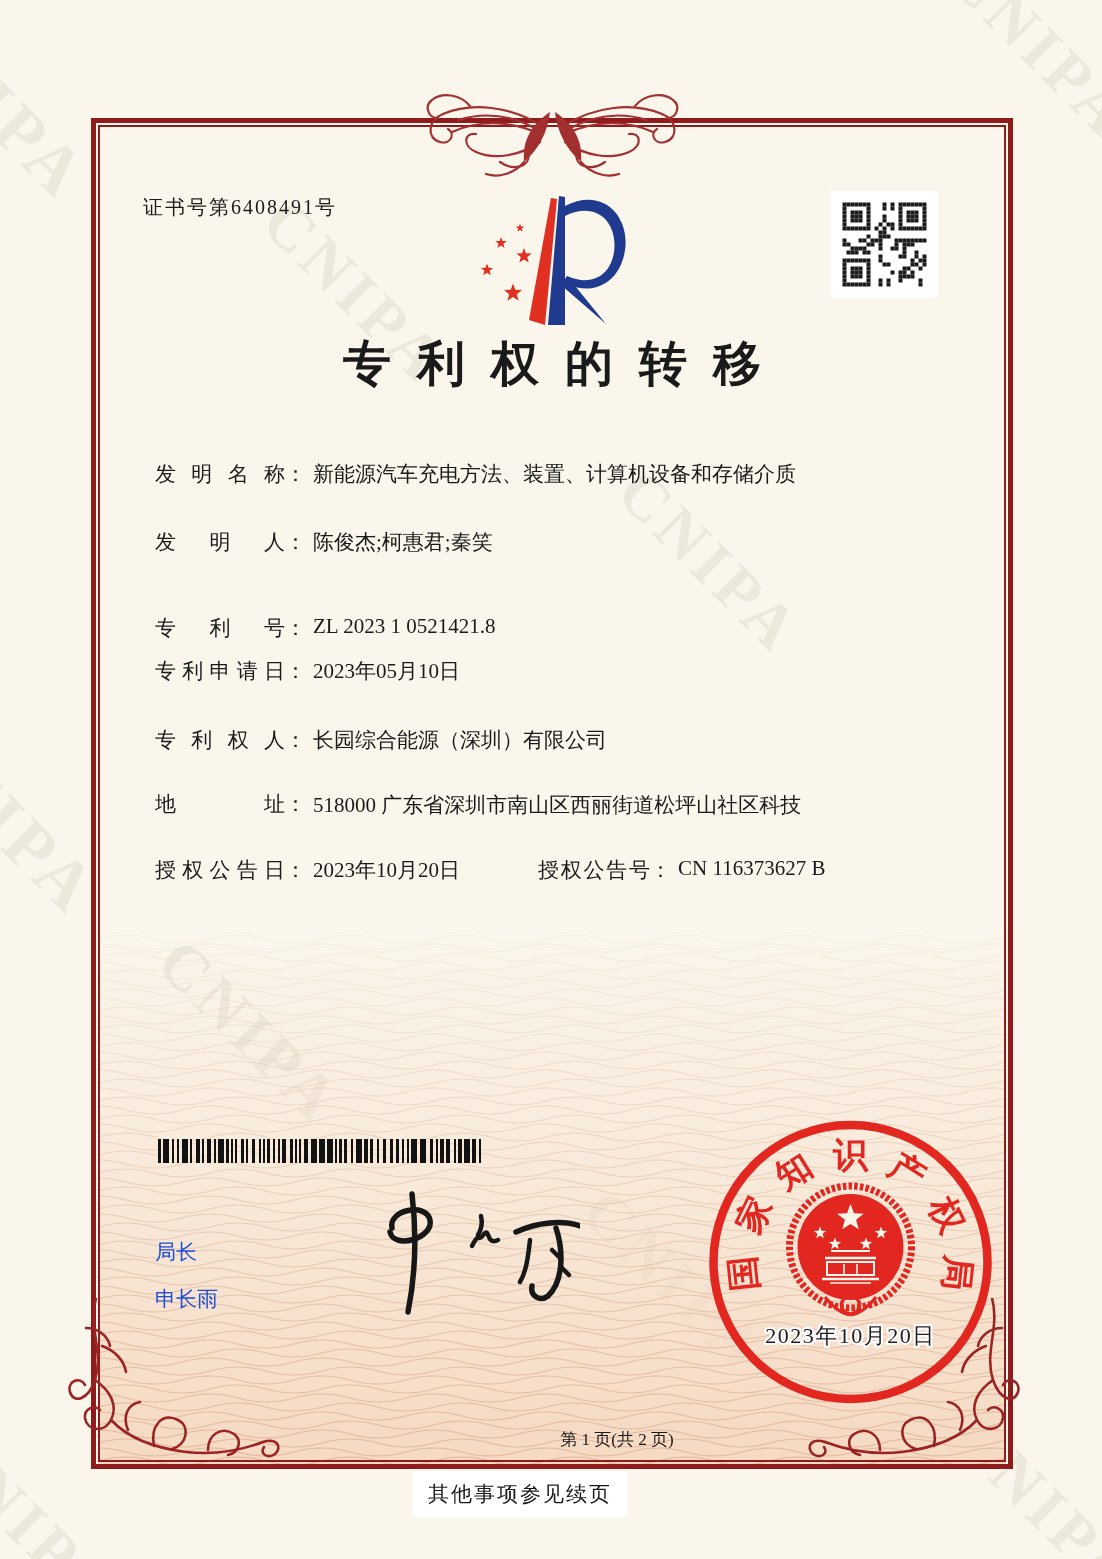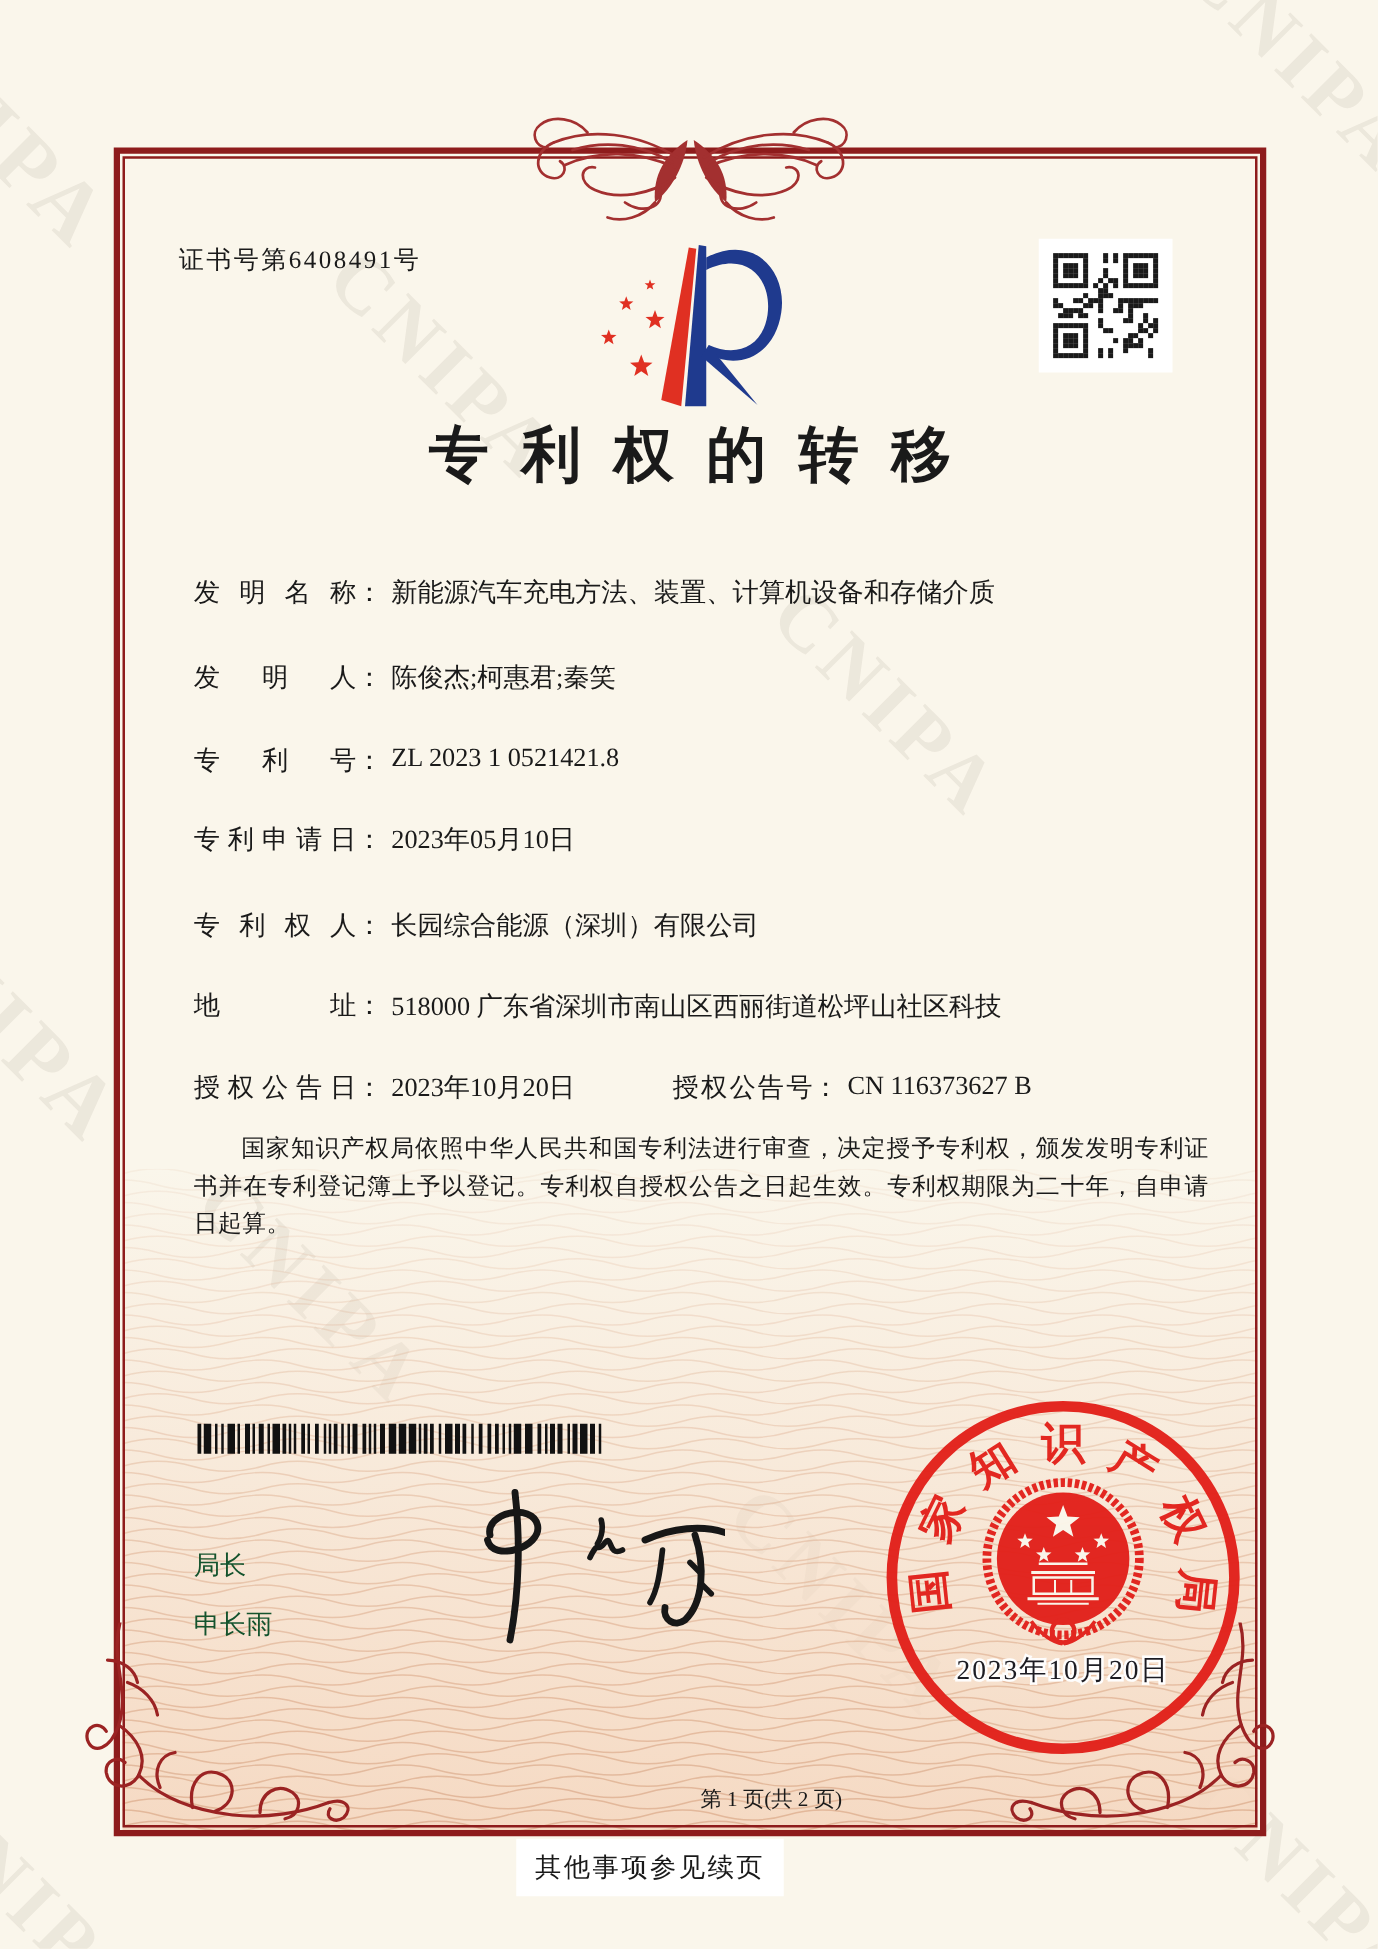--- a/index.html
+++ b/index.html
@@ -63,21 +63,21 @@
   .flabel2{display:inline-block;width:112px;text-align:justify;text-align-last:justify;vertical-align:top;}
   
   .bodytext{
     left:155px;top:905px;width:812px;z-index:5;
     font-size:19px;line-height:30px;text-align:justify;letter-spacing:0.4px;
   }
   .bodytext p{margin:0 0 9px 0;text-indent:2em;}
   
   .barcode{left:158px;top:1139px;width:328px;height:24px;z-index:5;font-size:0;}
   .barcode i{display:inline-block;height:24px;background:#111;vertical-align:top;}
-  .officer{left:155px;top:1238px;z-index:5;font-family:"Liberation Sans","DejaVu Sans",sans-serif;font-size:21px;color:#14532d;}
+  .officer{left:155px;top:1238px;z-index:5;font-family:"Liberation Sans","DejaVu Sans",sans-serif;font-size:21px;color:#1d4ed8;}
   .officer div{margin-bottom:19px;}
   .sig{left:330px;top:1180px;z-index:6;}
   .seal{left:703px;top:1112px;z-index:7;}
   .page-info{left:91px;top:1428px;width:1052px;text-align:center;font-size:17px;z-index:5;}
   .note-strip{
     left:413px;top:1471px;width:214px;height:46px;background:#ffffff;z-index:5;
     text-align:center;line-height:46px;font-size:21px;letter-spacing:2px;color:#191919;
   }
   .ornament{z-index:4;}
 </style>
@@ -407,41 +407,40 @@
 </div>
 
 <div class="abs title">专利权的转移</div>
 
 <div class="abs frow" style="top:460px;">
   <span class="flabel">发明名称</span><span class="colon">：</span><span class="fvalue">新能源汽车充电方法、装置、计算机设备和存储介质</span>
 </div>
 <div class="abs frow" style="top:528px;">
   <span class="flabel">发明人</span><span class="colon">：</span><span class="fvalue">陈俊杰;柯惠君;秦笑</span>
 </div>
-<div class="abs frow" style="top:594px;">
+<div class="abs frow" style="top:614px;">
   <span class="flabel">专利号</span><span class="colon">：</span><span class="fvalue">ZL 2023 1 0521421.8</span>
 </div>
 <div class="abs frow" style="top:657px;">
   <span class="flabel">专利申请日</span><span class="colon">：</span><span class="fvalue">2023年05月10日</span>
 </div>
 <div class="abs frow" style="top:726px;font-family:Liberation Mono, monospace;">
   <span class="flabel">专利权人</span><span class="colon">：</span><span class="fvalue">长园综合能源（深圳）有限公司</span>
 </div>
 <div class="abs frow" style="top:790px;">
   <span class="flabel">地址</span><span class="colon">：</span><span class="addr-val"><span>518000 广东省深圳市南山区西丽街道松坪山社区科技</span><br></span>
 </div>
 <div class="abs frow" style="top:856px;">
   <span class="flabel">授权公告日</span><span class="colon">：</span><span class="fvalue">2023年10月20日</span>
 </div>
 <div class="abs frow" style="top:856px;left:538px;">
   <span class="flabel2">授权公告号</span><span class="colon">：</span><span class="fvalue">CN 116373627 B</span>
 </div>
 
 <div class="abs bodytext">
-  <p>国家知识产权局依照中华人民共和国专利法进行审查，决定授予专利权，颁发发明专利证书并在专利登记簿上予以登记。专利权自授权公告之日起生效。专利权期限为二十年，自申请日起算。</p>
 </div>
 
 <div class="abs barcode" id="barcode"><i style="width: 3px; margin-right: 2px;"></i><i style="width: 6px; margin-right: 3px;"></i><i style="width: 2px; margin-right: 3px;"></i><i style="width: 2px; margin-right: 3px;"></i><i style="width: 6px; margin-right: 2px;"></i><i style="width: 2px; margin-right: 4px;"></i><i style="width: 4px; margin-right: 2px;"></i><i style="width: 2px; margin-right: 3px;"></i><i style="width: 4px; margin-right: 3px;"></i><i style="width: 2px; margin-right: 2px;"></i><i style="width: 6px; margin-right: 2px;"></i><i style="width: 3px; margin-right: 2px;"></i><i style="width: 2px; margin-right: 2px;"></i><i style="width: 2px; margin-right: 4px;"></i><i style="width: 3px; margin-right: 2px;"></i><i style="width: 2px; margin-right: 4px;"></i><i style="width: 3px; margin-right: 4px;"></i><i style="width: 2px; margin-right: 2px;"></i><i style="width: 2px; margin-right: 2px;"></i><i style="width: 3px; margin-right: 3px;"></i><i style="width: 2px; margin-right: 3px;"></i><i style="width: 2px; margin-right: 2px;"></i><i style="width: 4px; margin-right: 4px;"></i><i style="width: 3px; margin-right: 2px;"></i><i style="width: 2px; margin-right: 2px;"></i><i style="width: 2px; margin-right: 3px;"></i><i style="width: 4px; margin-right: 3px;"></i><i style="width: 6px; margin-right: 2px;"></i><i style="width: 6px; margin-right: 2px;"></i><i style="width: 6px; margin-right: 2px;"></i><i style="width: 2px; margin-right: 2px;"></i><i style="width: 3px; margin-right: 2px;"></i><i style="width: 3px; margin-right: 4px;"></i><i style="width: 2px; margin-right: 3px;"></i><i style="width: 6px; margin-right: 2px;"></i><i style="width: 4px; margin-right: 2px;"></i><i style="width: 3px; margin-right: 4px;"></i><i style="width: 2px; margin-right: 4px;"></i><i style="width: 3px; margin-right: 4px;"></i><i style="width: 3px; margin-right: 3px;"></i><i style="width: 3px; margin-right: 3px;"></i><i style="width: 2px; margin-right: 3px;"></i><i style="width: 2px; margin-right: 2px;"></i><i style="width: 6px; margin-right: 3px;"></i><i style="width: 6px; margin-right: 4px;"></i><i style="width: 3px; margin-right: 3px;"></i><i style="width: 2px; margin-right: 2px;"></i><i style="width: 4px; margin-right: 2px;"></i><i style="width: 4px; margin-right: 4px;"></i><i style="width: 2px; margin-right: 2px;"></i><i style="width: 4px; margin-right: 2px;"></i><i style="width: 6px; margin-right: 2px;"></i><i style="width: 4px; margin-right: 3px;"></i><i style="width: 2px; margin-right: 2px;"></i></div>
 
 <div class="abs officer">
   <div>局长</div>
   <div>申长雨</div>
 </div>
 
 <svg class="abs sig" width="250" height="140" viewBox="0 0 250 140">

